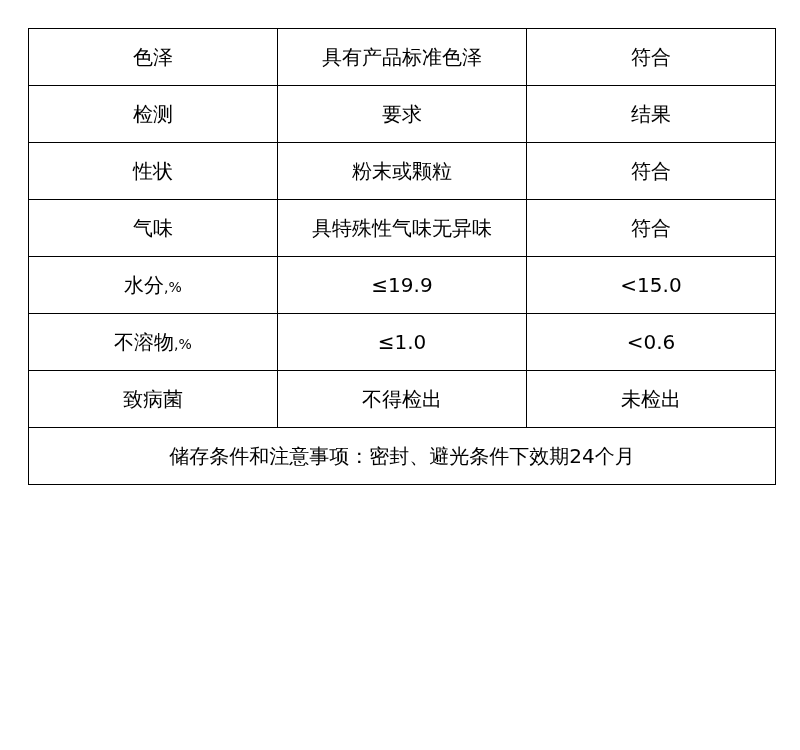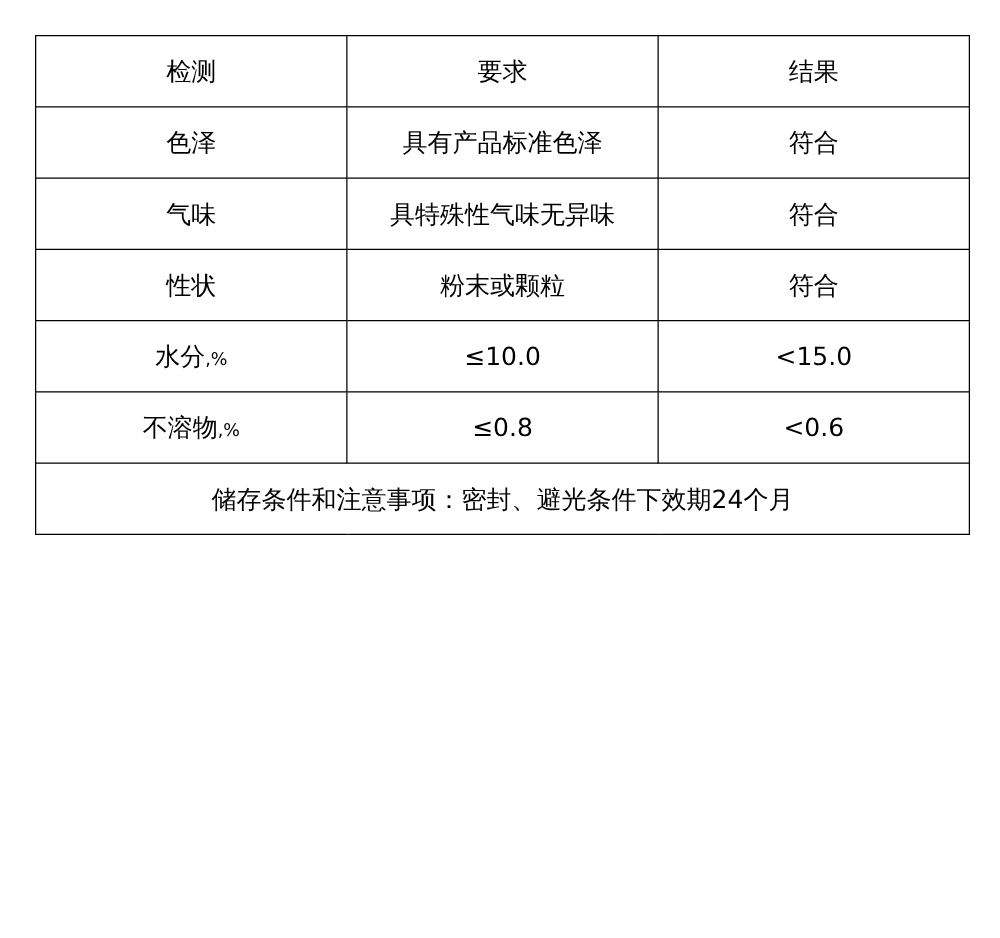--- a/index.html
+++ b/index.html
@@ -64,95 +64,106 @@
   }
 </style>
 </head>
 <body>
 
 <div class="page">
   <table class="spec">
     <tbody>
       <tr>
         <td class="col-a">
+            <span class="cell-inner">色泽</span>
+          </td>
+        <td class="col-b">
+            <span class="cell-inner">具有产品标准色泽</span>
+          </td>
+        <td class="col-c">
+            <span class="cell-inner">符合</span>
+          </td>
+      </tr>
+
+      <tr>
+        <td class="col-a">
             <span class="cell-inner">检测</span>
           </td>
         <td class="col-b">
             <span class="cell-inner">要求</span>
           </td>
         <td class="col-c">
             <span class="cell-inner">结果</span>
           </td>
       </tr>
 
       <tr>
         <td class="col-a">
-            <span class="cell-inner">色泽</span>
+            <span class="cell-inner">性状</span>
           </td>
         <td class="col-b">
-            <span class="cell-inner">具有产品标准色泽</span>
+            <span class="cell-inner">粉末或颗粒</span>
           </td>
         <td class="col-c">
             <span class="cell-inner">符合</span>
           </td>
       </tr>
 
       <tr>
         <td class="col-a">
             <span class="cell-inner">气味</span>
           </td>
         <td class="col-b">
             <span class="cell-inner">具特殊性气味无异味</span>
           </td>
         <td class="col-c">
             <span class="cell-inner">符合</span>
           </td>
       </tr>
 
-      <tr>
-        <td class="col-a">
-            <span class="cell-inner">性状</span>
-          </td>
-        <td class="col-b">
-            <span class="cell-inner">粉末或颗粒</span>
-          </td>
-        <td class="col-c">
-            <span class="cell-inner">符合</span>
-          </td>
-      </tr>
-
 
       <tr>
         <td class="col-a">
             <span class="cell-inner"><span>水分</span><span class="unit">,%</span></span>
           </td>
         <td class="col-b num">
-            <span class="cell-inner">≤10.0</span>
+            <span class="cell-inner">≤19.9</span>
           </td>
         <td class="col-c num">
             <span class="cell-inner">&lt;15.0</span>
           </td>
       </tr>
 
       <tr>
         <td class="col-a">
             <span class="cell-inner"><span>不溶物</span><span class="unit">,%</span></span>
           </td>
         <td class="col-b num">
-            <span class="cell-inner">≤0.8</span>
+            <span class="cell-inner">≤1.0</span>
           </td>
         <td class="col-c num">
             <span class="cell-inner">&lt;0.6</span>
           </td>
       </tr>
 
 
 
 
 
+      <tr>
+        <td class="col-a">
+            <span class="cell-inner">致病菌</span>
+          </td>
+        <td class="col-b">
+            <span class="cell-inner">不得检出</span>
+          </td>
+        <td class="col-c">
+            <span class="cell-inner">未检出</span>
+          </td>
+      </tr>
 
       <tr class="footer-row">
         <td colspan="3">
             <span class="footer-text">储存条件和注意事项：密封、避光条件下效期24个月</span>
           </td>
       </tr>
     </tbody>
   </table>
 </div>
 

